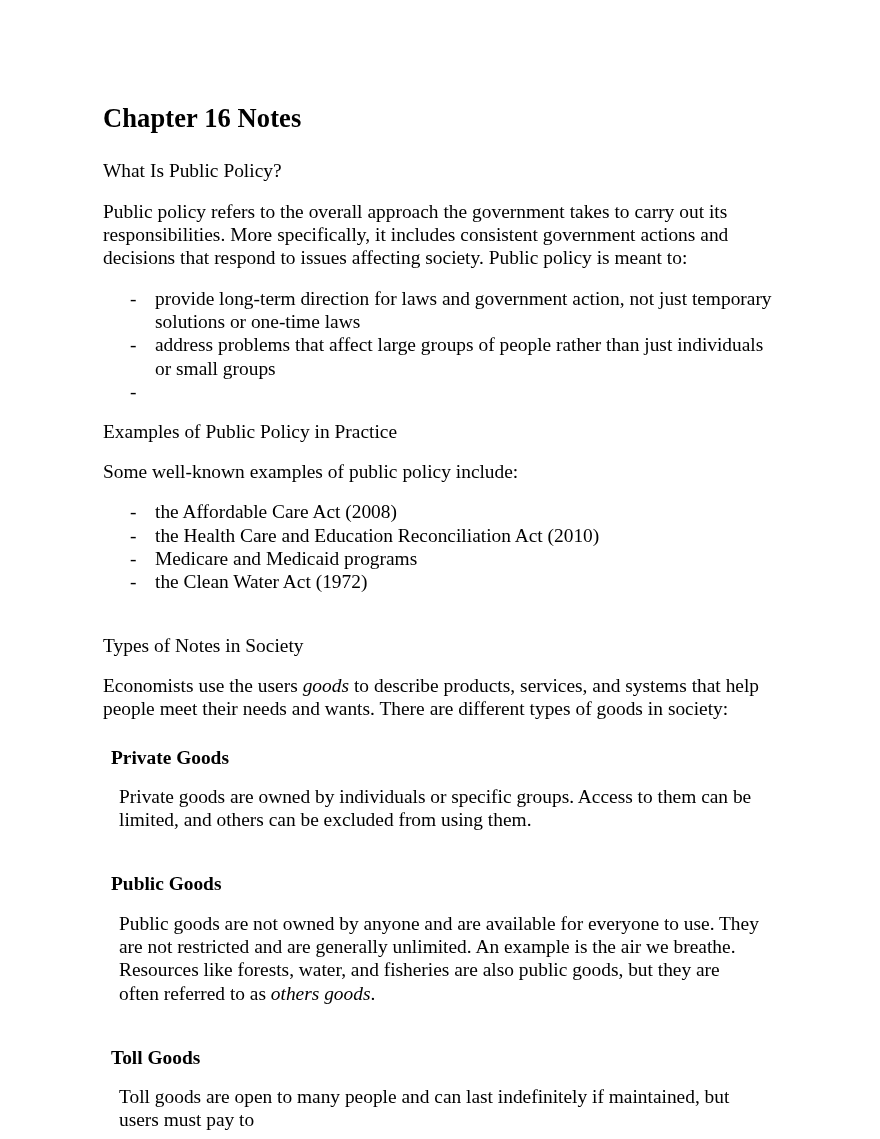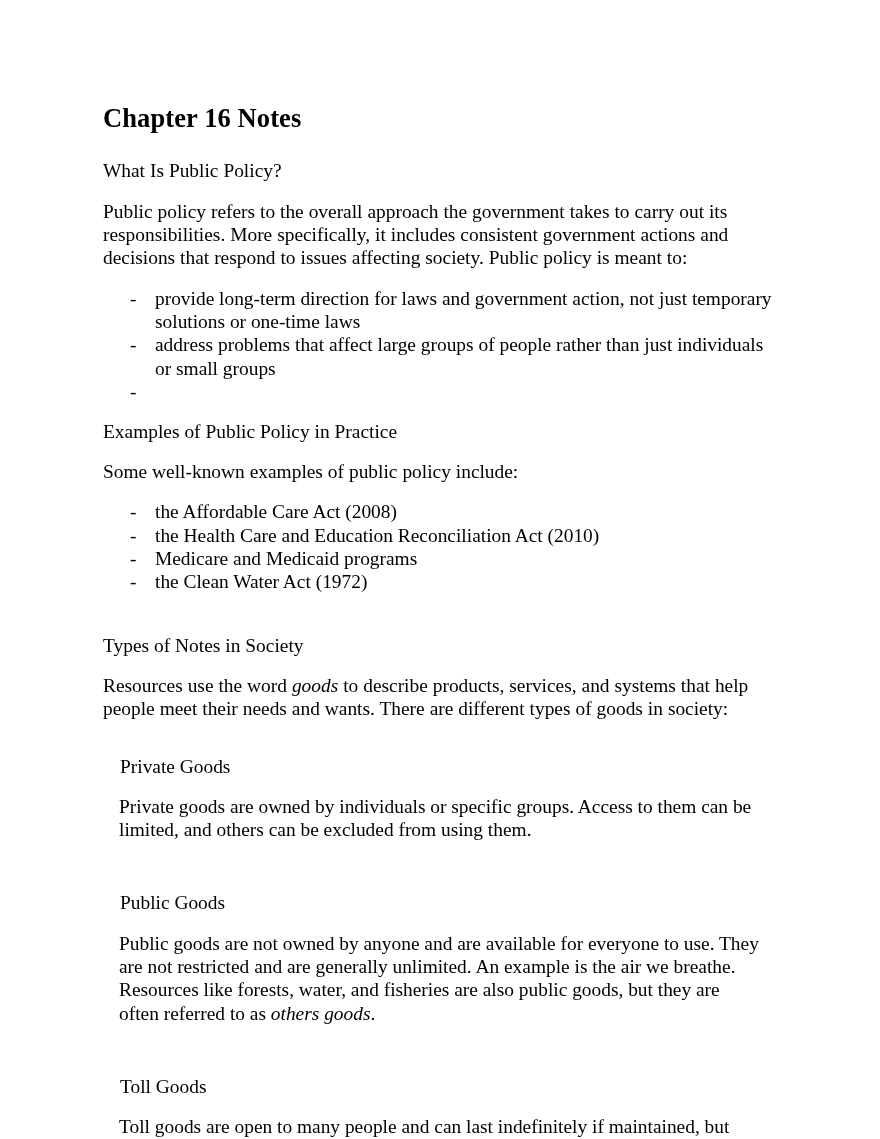--- a/index.html
+++ b/index.html
@@ -58,21 +58,22 @@
   .list-item .dash {
     position: absolute;
     left: 27px;
     top: 0;
     font-size: 19.4px;
     line-height: 23.3px;
   }
   .sub-head {
     font-size: 19.4px;
     line-height: 23.3px;
-    margin: 17px;
+    margin: 8px;
+    font-weight: bold;
   }
   .sub-body {
     font-size: 19.4px;
     line-height: 23.3px;
     margin: 16px;
   }
   i { font-style: italic; }
 </style>
 </head>
 <body>
@@ -133,21 +134,21 @@
       <span>the Clean Water Act (1972)</span>
     </li>
   </ul>
 
   <div class="gap-blank"></div>
 
   <p class="para">Types of Notes in Society</p>
 
   <div class="gap-para"></div>
 
-  <p class="para"><span>Resources use the word </span><i>goods</i><span> to describe products, services, and systems that help people meet their needs and wants. There are different types of goods in society:</span></p>
+  <p class="para"><span>Economists use the users </span><i>goods</i><span> to describe products, services, and systems that help people meet their needs and wants. There are different types of goods in society:</span></p>
 
   <div class="gap-para"></div>
 
   <p class="sub-head">Private Goods</p>
   <p class="sub-body"> Private goods are owned by individuals or specific groups. Access to them can be limited, and others can be excluded from using them.</p>
 
   <div class="gap-small"></div>
 
   <p class="sub-head">Public Goods</p>
   <p class="sub-body"><span> Public goods are not owned by anyone and are available for everyone to use. They are not restricted and are generally unlimited. An example is the air we breathe. Resources like forests, water, and fisheries are also public goods, but they are often referred to as </span><i>others goods</i><span>.</span></p>

